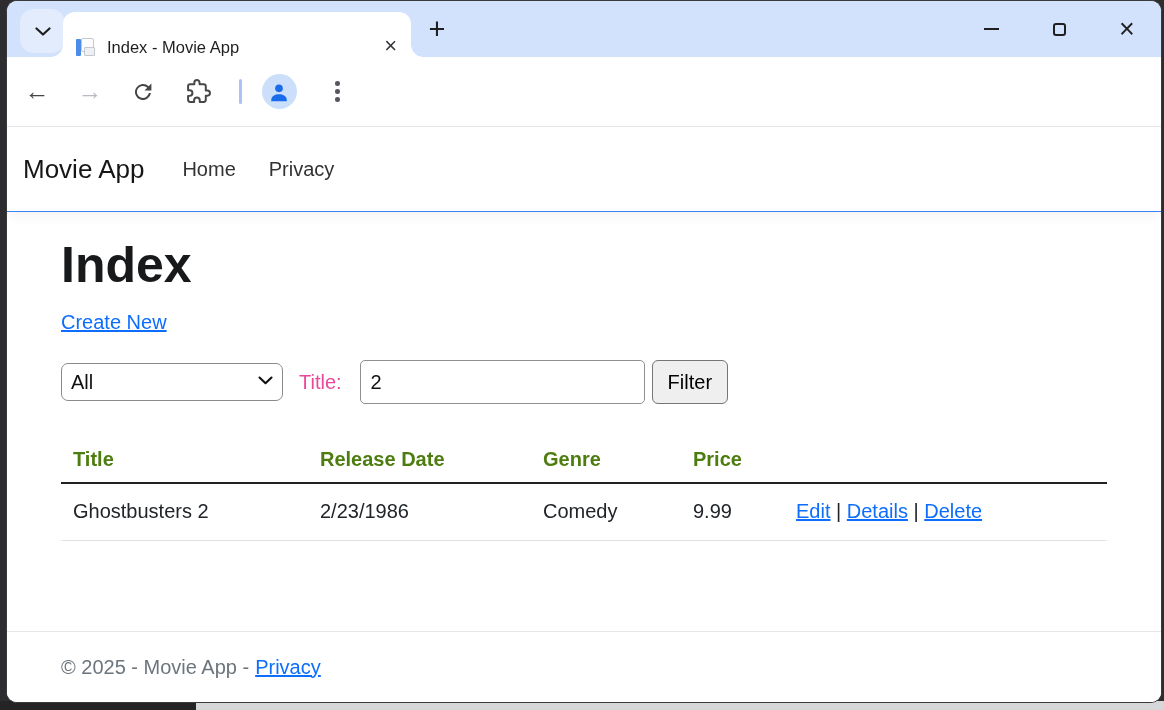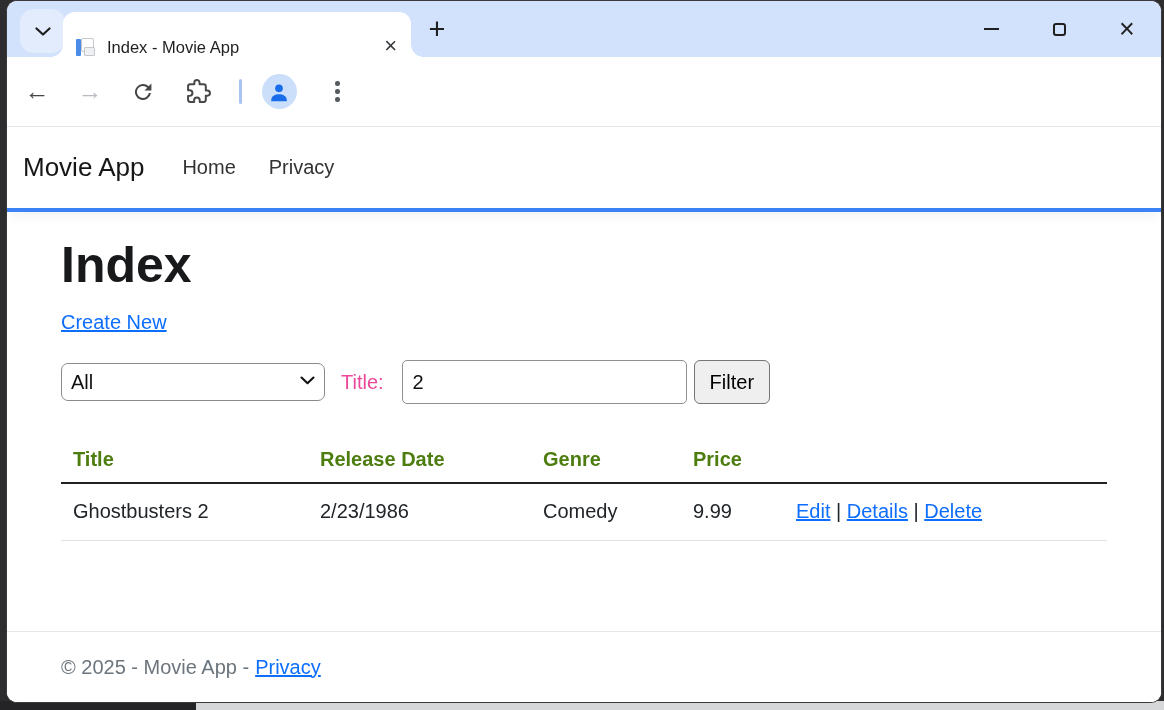--- a/index.html
+++ b/index.html
@@ -74,31 +74,31 @@
   .profile-divider { width: 2.5px; height: 25px; background: #a9c4f2; border-radius: 2px; margin-left: 24px; flex: 0 0 auto; }
   .avatar { width: 35px; height: 35px; border-radius: 50%; background: #cbdffb;
     display: grid; place-items: center; margin-left: 20px; flex: 0 0 auto; overflow: hidden; }
   .menu-dots { width: 30px; height: 36px; margin-left: 26px; display: flex; flex-direction: column;
     align-items: center; justify-content: center; gap: 3.5px; flex: 0 0 auto; }
   .menu-dots i { width: 4.5px; height: 4.5px; border-radius: 50%; background: #55595e; }
 
   
   .page { flex: 1; background: #fff; position: relative; color: #212529; font-size: 20px; overflow: hidden; }
   .site-nav { height: 85px; display: flex; align-items: center; padding: 0 16px;
-    border-bottom: 4px solid #3b82f6; box-shadow: 0 6px 12px -2px rgba(0,0,0,.055); position: relative; z-index: 2; background:#fff; }
+    border-bottom: 1px solid #3b82f6; box-shadow: 0 6px 12px -2px rgba(0,0,0,.055); position: relative; z-index: 2; background:#fff; }
   .brand { font-size: 26px; color: #161616; margin-right: 38px; text-decoration: none; }
   .nav-link { font-size: 20px; color: #333; text-decoration: none; margin-right: 33px; }
 
   .main { padding: 26px 54px 0; }
   .page-title { font-size: 50px; font-weight: 600; line-height: 1.1; color: #18191b; letter-spacing: 0; }
   a.link-blue { color: #0d6efd; }
   .create-link { display: inline-block; margin-top: 18px; font-size: 20px; }
 
   .filter-row { margin-top: 26px; display: flex; align-items: center; }
-  .select-wrap { position: relative; width: 264px; height: 38px; flex: 0 0 auto; }
+  .select-wrap { position: relative; width: 222px; height: 38px; flex: 0 0 auto; }
   .genre-select { width: 100%; height: 100%; appearance: none; -webkit-appearance: none;
     border: 1px solid #8b8b8b; border-radius: 7px; background: #fff; font-size: 20px;
     font-family: inherit; color: #111; padding: 0 30px 0 9px; }
   .select-chevron { position: absolute; right: 10px; top: 13px; pointer-events: none; }
   .title-label { margin-left: 16px; margin-right: 18px; color: #ec4899; }
   .search-input { width: 285px; height: 44px; border: 1px solid #8f8f8f; border-radius: 5px;
     font-size: 20px; font-family: inherit; color: #111; padding: 0 10px; }
   .filter-btn { margin-left: 7px; height: 44px; padding: 0 15px; font-size: 20px; font-family: inherit;
     color: #000; background: #efefef; border: 1.5px solid #767676; border-radius: 6px; }
 

